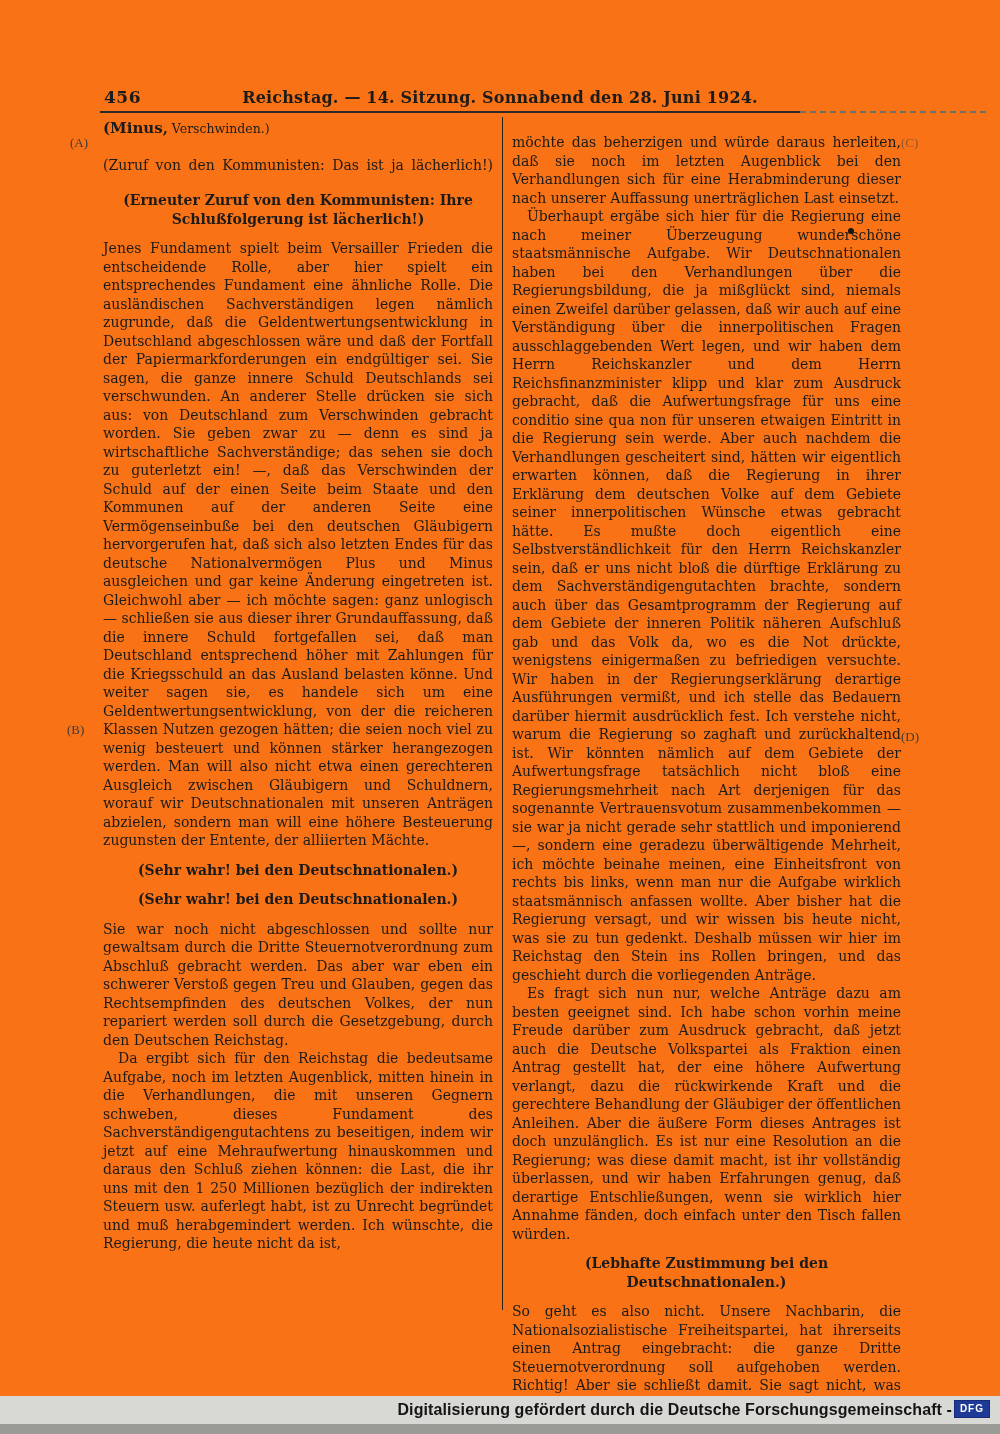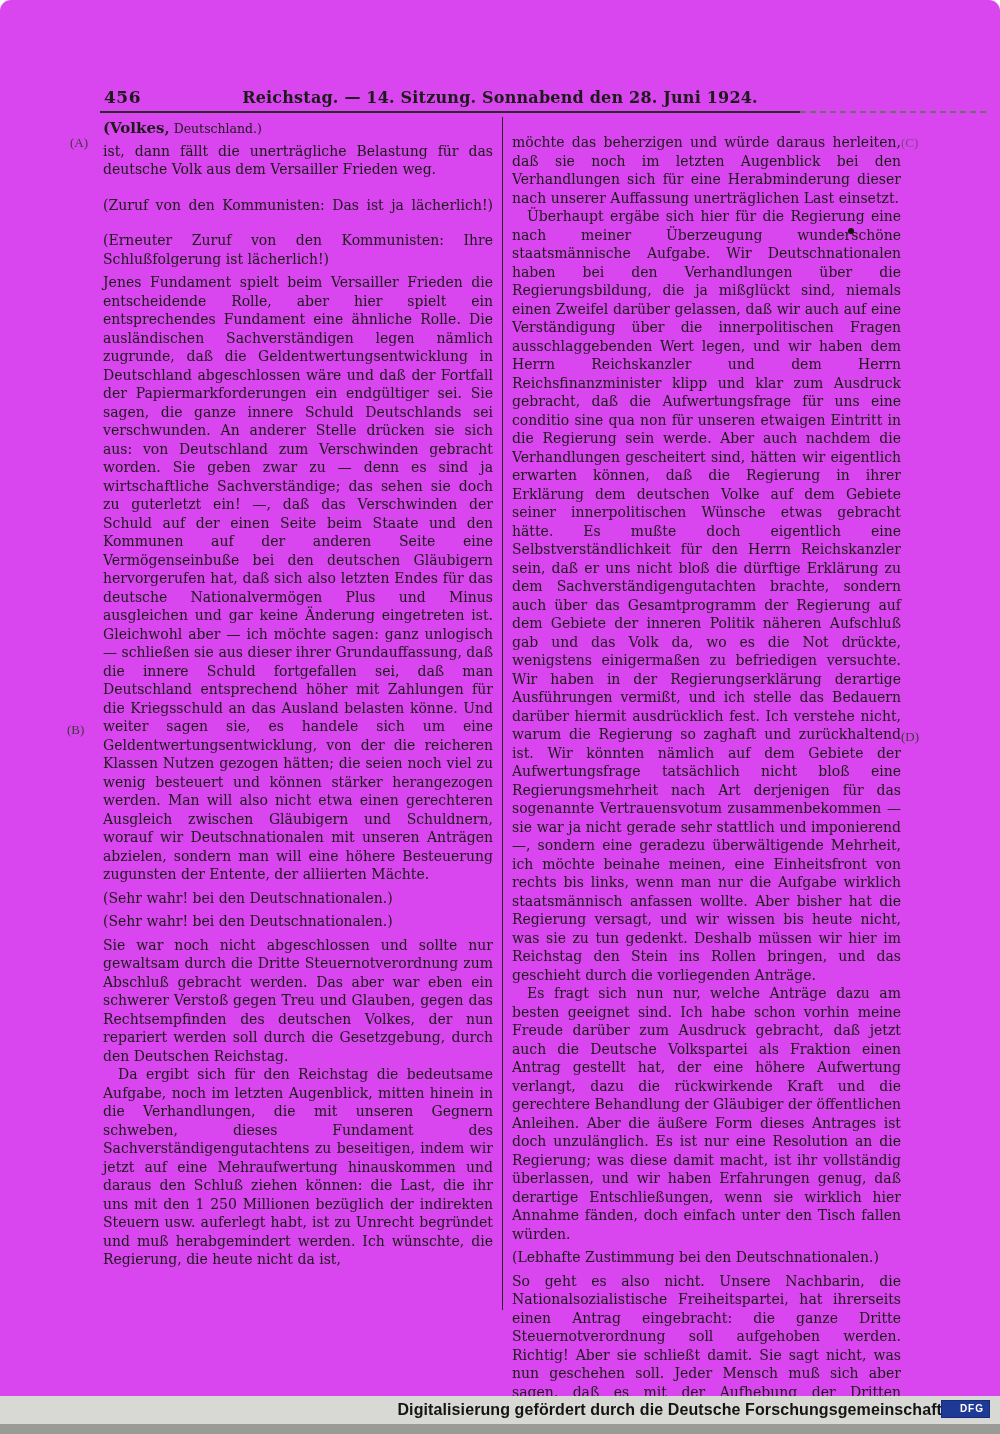--- a/index.html
+++ b/index.html
@@ -3,81 +3,80 @@
 <meta charset="utf-8">
 <style>
   html,body{margin:0;padding:0;}
   body{
     width:1000px;height:1434px;position:relative;
     background:#fbfbf8;
     font-family:"DejaVu Serif", serif;
     color:#1c1b19;
     overflow:hidden;
   }
-  .page{position:absolute;inset:0;background:#d946ef;border-radius:11px;}
+  .page{position:absolute;inset:0;background:#f97316;}
   
   .page-number{position:absolute;left:104px;top:87px;font-size:17px;font-weight:bold;letter-spacing:.5px;}
   .header-title{position:absolute;left:0;top:88px;width:1000px;text-align:center;font-size:16px;font-weight:bold;letter-spacing:.2px;}
   .header-rule-solid{position:absolute;left:100px;top:111px;width:700px;height:0;border-top:2px solid #2a2a28;}
   .header-rule-dashed{position:absolute;left:800px;top:111px;width:186px;height:0;border-top:2px dashed #6d6d6a;}
   
   .margin-marker{position:absolute;font-family:"Liberation Serif", serif;font-size:13px;color:#3b3b38;}
   .mk-a{left:70px;top:135px;}
   .mk-b{left:67px;top:722px;}
   .mk-c{left:901px;top:135px;opacity:.55;}
   .mk-d{left:901px;top:729px;}
   
   .col{position:absolute;width:390px;font-size:14px;line-height:18.5px;text-align:justify;}
   .col-left{left:103px;top:119px;}
   .col-right{left:512px;top:133px;width:389px;}
   .col p{margin:0;}
   .col p.para{text-indent:0;}
   .col p.para-indent{text-indent:15px;}
-  .col p.stage-center{margin:5px 0;}
+  .col p.stage-center{text-align:center;margin:11px 0;font-weight:bold;}
   .col p.stage-wide{text-align:justify;text-align-last:justify;margin:17px 0;}
   .col p.speaker{text-align:left;margin:0 0 3px 0;}
   .speaker .spk-bold{font-weight:bold;font-size:15px;}
   .speaker .spk-rest{font-size:12.5px;}
   
   .col-divider{position:absolute;left:502px;top:117px;width:1px;height:1193px;background:#25241f;}
   
   .ink-spot{position:absolute;left:848px;top:228px;width:6px;height:6px;border-radius:50%;background:#17160f;}
   
   .footer-bar{position:absolute;left:0;top:1396px;width:1000px;height:38px;background:#d8d8d4;}
   .footer-edge{position:absolute;left:0;top:1424px;width:1000px;height:10px;background:#9a9a96;}
   .footer-credit{
     position:absolute;right:48px;top:1401px;
     font-family:"Liberation Sans", sans-serif;font-size:16px;font-weight:bold;color:#141414;
     letter-spacing:.1px;
   }
   .dfg-logo{
     position:absolute;right:10px;top:1400px;
     background:#1e3a96;color:#ffffff;
     font-family:"Liberation Sans", sans-serif;font-size:10px;font-weight:bold;
-    padding:2px 5px 3px 18px;letter-spacing:1px;border:1px solid #16297a;
+    padding:2px 5px 3px 5px;letter-spacing:1px;border:1px solid #16297a;
   }
 </style>
 </head>
 <body>
 
 <div class="page">
 
   <div class="page-number">456</div>
   <div class="header-title">Reichstag. — 14. Sitzung. Sonnabend den 28. Juni 1924.</div>
   <div class="header-rule-solid"></div>
   <div class="header-rule-dashed"></div>
 
   <div class="margin-marker mk-a">(A)</div>
   <div class="margin-marker mk-b">(B)</div>
   <div class="margin-marker mk-c">(C)</div>
   <div class="margin-marker mk-d">(D)</div>
 
   <div class="col col-left" id="col-left">
-      <p class="speaker"><span class="spk-bold">(Volkes,</span><span class="spk-rest"> Deutschland.)</span></p>
-      <p class="para">ist, dann fällt die unerträgliche Belastung für das deutsche Volk aus dem Versailler Frieden weg.</p>
+      <p class="speaker"><span class="spk-bold">(Minus,</span><span class="spk-rest"> Verschwinden.)</span></p>
       <p class="stage-wide">(Zuruf von den Kommunisten: Das ist ja lächerlich!)</p>
       <p class="stage-center">(Erneuter Zuruf von den Kommunisten: Ihre Schlußfolgerung ist lächerlich!)</p>
       <p class="para">Jenes Fundament spielt beim Versailler Frieden die entscheidende Rolle, aber hier spielt ein entsprechendes Fundament eine ähnliche Rolle. Die ausländischen Sachverständigen legen nämlich zugrunde, daß die Geldentwertungsentwicklung in Deutschland abgeschlossen wäre und daß der Fortfall der Papiermarkforderungen ein endgültiger sei. Sie sagen, die ganze innere Schuld Deutschlands sei verschwunden. An anderer Stelle drücken sie sich aus: von Deutschland zum Verschwinden gebracht worden. Sie geben zwar zu — denn es sind ja wirtschaftliche Sachverständige; das sehen sie doch zu guterletzt ein! —, daß das Verschwinden der Schuld auf der einen Seite beim Staate und den Kommunen auf der anderen Seite eine Vermögenseinbuße bei den deutschen Gläubigern hervorgerufen hat, daß sich also letzten Endes für das deutsche Nationalvermögen Plus und Minus ausgleichen und gar keine Änderung eingetreten ist. Gleichwohl aber — ich möchte sagen: ganz unlogisch — schließen sie aus dieser ihrer Grundauffassung, daß die innere Schuld fortgefallen sei, daß man Deutschland entsprechend höher mit Zahlungen für die Kriegsschuld an das Ausland belasten könne. Und weiter sagen sie, es handele sich um eine Geldentwertungsentwicklung, von der die reicheren Klassen Nutzen gezogen hätten; die seien noch viel zu wenig besteuert und können stärker herangezogen werden. Man will also nicht etwa einen gerechteren Ausgleich zwischen Gläubigern und Schuldnern, worauf wir Deutschnationalen mit unseren Anträgen abzielen, sondern man will eine höhere Besteuerung zugunsten der Entente, der alliierten Mächte.</p>
       <p class="stage-center">(Sehr wahr! bei den Deutschnationalen.)</p>
       <p class="stage-center">(Sehr wahr! bei den Deutschnationalen.)</p>
       <p class="para">Sie war noch nicht abgeschlossen und sollte nur gewaltsam durch die Dritte Steuernotverordnung zum Abschluß gebracht werden. Das aber war eben ein schwerer Verstoß gegen Treu und Glauben, gegen das Rechtsempfinden des deutschen Volkes, der nun repariert werden soll durch die Gesetzgebung, durch den Deutschen Reichstag.</p>
       <p class="para-indent">Da ergibt sich für den Reichstag die bedeutsame Aufgabe, noch im letzten Augenblick, mitten hinein in die Verhandlungen, die mit unseren Gegnern schweben, dieses Fundament des Sachverständigengutachtens zu beseitigen, indem wir jetzt auf eine Mehraufwertung hinauskommen und daraus den Schluß ziehen können: die Last, die ihr uns mit den 1 250 Millionen bezüglich der indirekten Steuern usw. auferlegt habt, ist zu Unrecht begründet und muß herabgemindert werden. Ich wünschte, die Regierung, die heute nicht da ist,</p>
     </div>
   <div class="col-divider"></div>
   <div class="col col-right" id="col-right">

